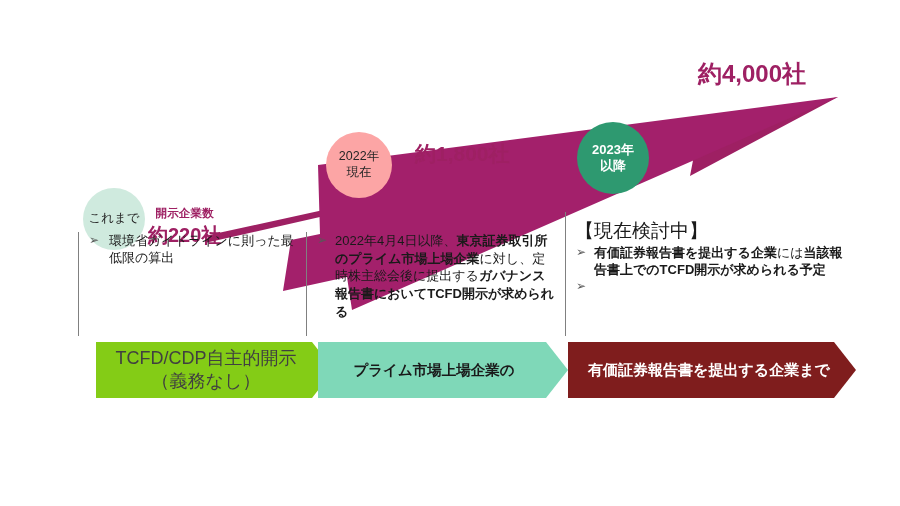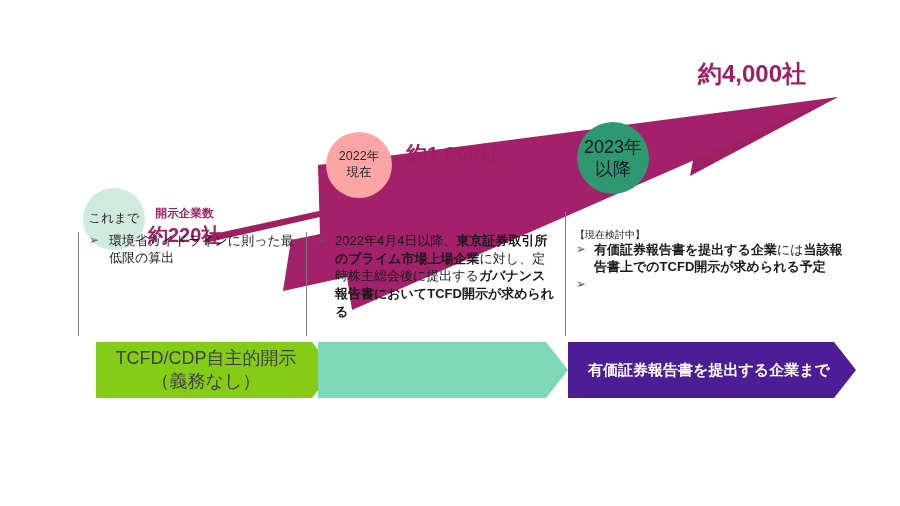--- a/index.html
+++ b/index.html
@@ -60,23 +60,23 @@
     background: #fca5a5;
     color: #262626;
     font-size: 12.5px;
   }
   #circle-2023 {
     left: 577px;
     top: 122px;
     width: 72px;
     height: 72px;
     background: #2e9970;
-    color: #0f172a;
-    font-size: 18px;
-    font-weight: normal;
+    color: #ffffff;
+    font-size: 13px;
+    font-weight: bold;
   }
 
   
   .callout {
     position: absolute;
     color: #9e2063;
     text-align: center;
     white-space: nowrap;
   }
   #callout-220 {
@@ -89,21 +89,21 @@
     font-weight: bold;
     letter-spacing: .2px;
   }
   #callout-220 .big {
     display: block;
     font-size: 20px;
     font-weight: bold;
     margin-top: 1px;
   }
   #callout-1800 {
-    left: 406px;
+    left: 415px;
     top: 140px;
     font-size: 21px;
     font-weight: bold;
   }
   #callout-4000 {
     left: 698px;
     top: 58px;
     font-size: 24px;
     font-weight: bold;
   }
@@ -128,23 +128,23 @@
     height: 104px;
   }
   #column-future {
     left: 565px;
     top: 212px;
     width: 290px;
     height: 124px;
   }
 
   .col-head {
-    font-size: 10px;
+    font-size: 19px;
     color: #1a1a1a;
-    margin: 16px 0 1px 0;
+    margin: 7px 0 1px 0;
     line-height: 1.3;
   }
   .bullets {
     list-style: none;
     margin: 0;
     padding: 0;
   }
   .bullet {
     position: relative;
     padding-left: 19px;
@@ -199,21 +199,21 @@
     font-size: 14.5px;
     font-weight: bold;
     clip-path: polygon(0 0, calc(100% - 22px) 0, 100% 50%, calc(100% - 22px) 100%, 0 100%);
     padding-right: 18px;
   }
   #banner-future {
     left: 568px;
     top: 342px;
     width: 288px;
     height: 56px;
-    background: #4c1d95;
+    background: #7f1d1d;
     color: #ffffff;
     font-size: 15px;
     font-weight: bold;
     clip-path: polygon(0 0, calc(100% - 22px) 0, 100% 50%, calc(100% - 22px) 100%, 0 100%);
     padding-right: 18px;
     padding-left: 12px;
   }
 </style>
 </head>
 <body>
@@ -299,20 +299,21 @@
 
   <div class="banner" id="banner-past">
     <div>
       <span>TCFD/CDP自主的開示</span>
       <span>（義務なし）</span>
     </div>
   </div>
 
   <div class="banner" id="banner-now">
     <div>
+      <span>プライム市場上場企業の</span>
     </div>
   </div>
 
   <div class="banner" id="banner-future">
     <div>
       <span>有価証券報告書を提出する企業まで</span>
     </div>
   </div>
 
 </div>

